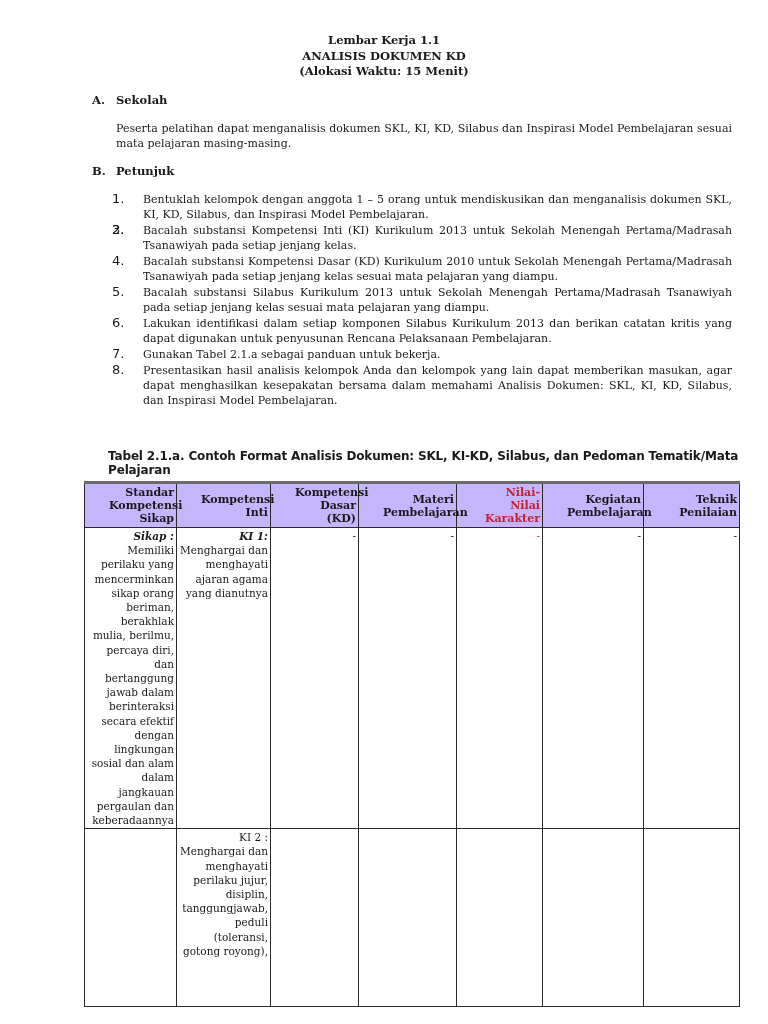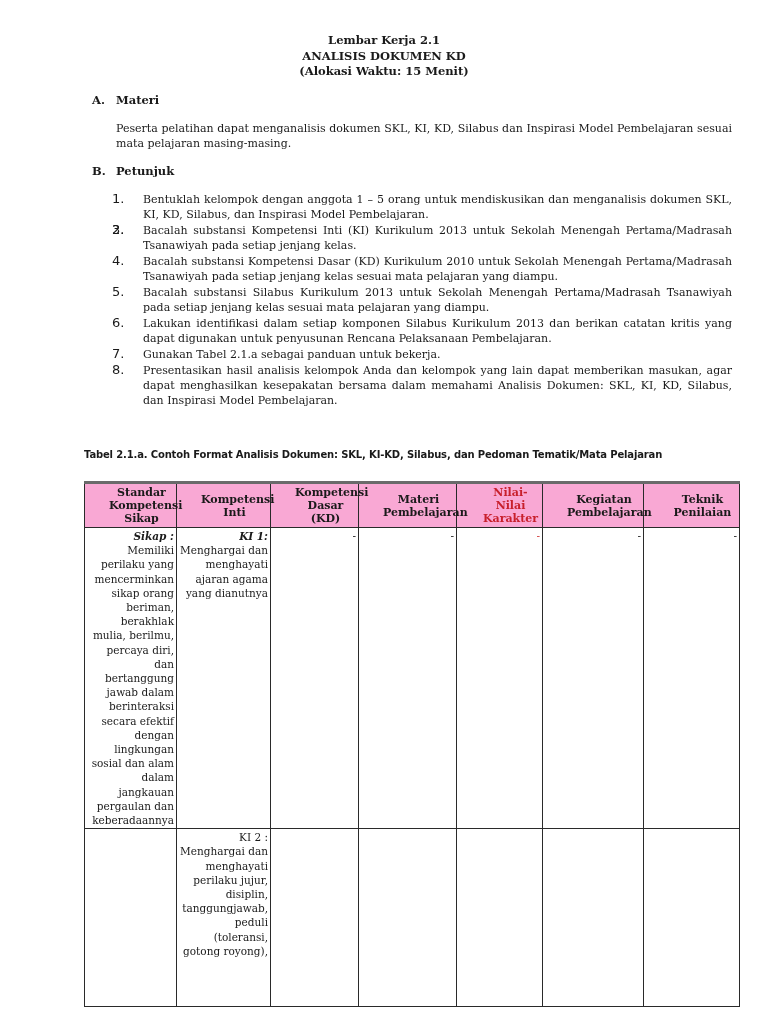--- a/index.html
+++ b/index.html
@@ -7,49 +7,49 @@
          font-family:"DejaVu Serif", serif; color:#1a1a1a; }
   .page { position:absolute; left:0; top:0; width:768px; height:1024px; }
   .title-block { position:absolute; left:0; width:768px; top:33px; text-align:center;
                  font-weight:bold; font-size:11.5px; line-height:15.5px; }
   .sec-head { position:absolute; left:92px; font-weight:bold; font-size:11.5px; }
   .sec-head .letter { display:inline-block; width:24px; }
   .para { position:absolute; left:116px; width:616px; font-size:11px; line-height:15px; text-align:justify; }
   .steps { position:absolute; left:112px; top:193px; width:620px; margin:0; padding:0; list-style:none; }
   .step { position:relative; padding-left:31px; font-size:11px; line-height:14.6px; text-align:justify; margin-bottom:1.8px; }
   .step .num { position:absolute; left:0; top:-1px; font-size:13px; font-family:"DejaVu Sans", sans-serif; }
-  .caption { position:absolute; left:84px; top:449px; font-weight:bold; font-size:10px;
+  .caption { position:absolute; left:108px; top:449px; font-weight:bold; font-size:12px;
              font-family:"DejaVu Sans", sans-serif; letter-spacing:-0.15px; }
   table.grid { position:absolute; left:84px; top:481px; border-collapse:collapse; table-layout:fixed;
                width:655px; font-size:10.5px; line-height:14.2px; }
   table.grid th, table.grid td { border:1.5px solid #2a2a2a; vertical-align:top; padding:1px 2px;text-align:right; }
   table.grid thead tr { border-top:3px solid #6a6a6a; }
-  table.grid th { background:#f9a8d4; font-weight:bold; text-align:center; vertical-align:middle;
+  table.grid th { background:#c4b5fd; font-weight:bold; text-align:right; vertical-align:middle;
                   font-size:11px; line-height:13px; height:41px;padding-left:24px; }
   th.red { color:#c8202c; }
   td.dash { color:#222; }
   td.dash.red { color:#d23a3a; }
   .ital-bold { font-weight:bold; font-style:italic; }
   .bold { font-weight:normal; }
   .row1 td { height:296px; }
   .row2 td { height:175px; }
 </style>
 </head>
 <body>
 
 <div class="page">
 
   <div class="title-block">
-    <div>Lembar Kerja 2.1</div>
+    <div>Lembar Kerja 1.1</div>
     <div>ANALISIS DOKUMEN KD</div>
     <div>(Alokasi Waktu: 15 Menit)</div>
   </div>
 
   <div class="sec-head" style="top:93px;">
-    <span class="letter">A.</span><span>Materi</span>
+    <span class="letter">A.</span><span>Sekolah</span>
   </div>
   <div class="para" style="top:121px;">Peserta pelatihan dapat menganalisis dokumen SKL, KI, KD, Silabus dan Inspirasi Model Pembelajaran  sesuai mata pelajaran masing-masing.</div>
 
   <div class="sec-head" style="top:164px;">
     <span class="letter">B.</span><span>Petunjuk</span>
   </div>
 
   <ol class="steps">
     <li class="step"><span class="num">1.</span><span>Bentuklah kelompok dengan anggota 1 – 5 orang untuk mendiskusikan dan menganalisis dokumen SKL, KI, KD, Silabus, dan Inspirasi Model Pembelajaran.</span></li>
     <li class="step"><span class="num">2.</span></li>

